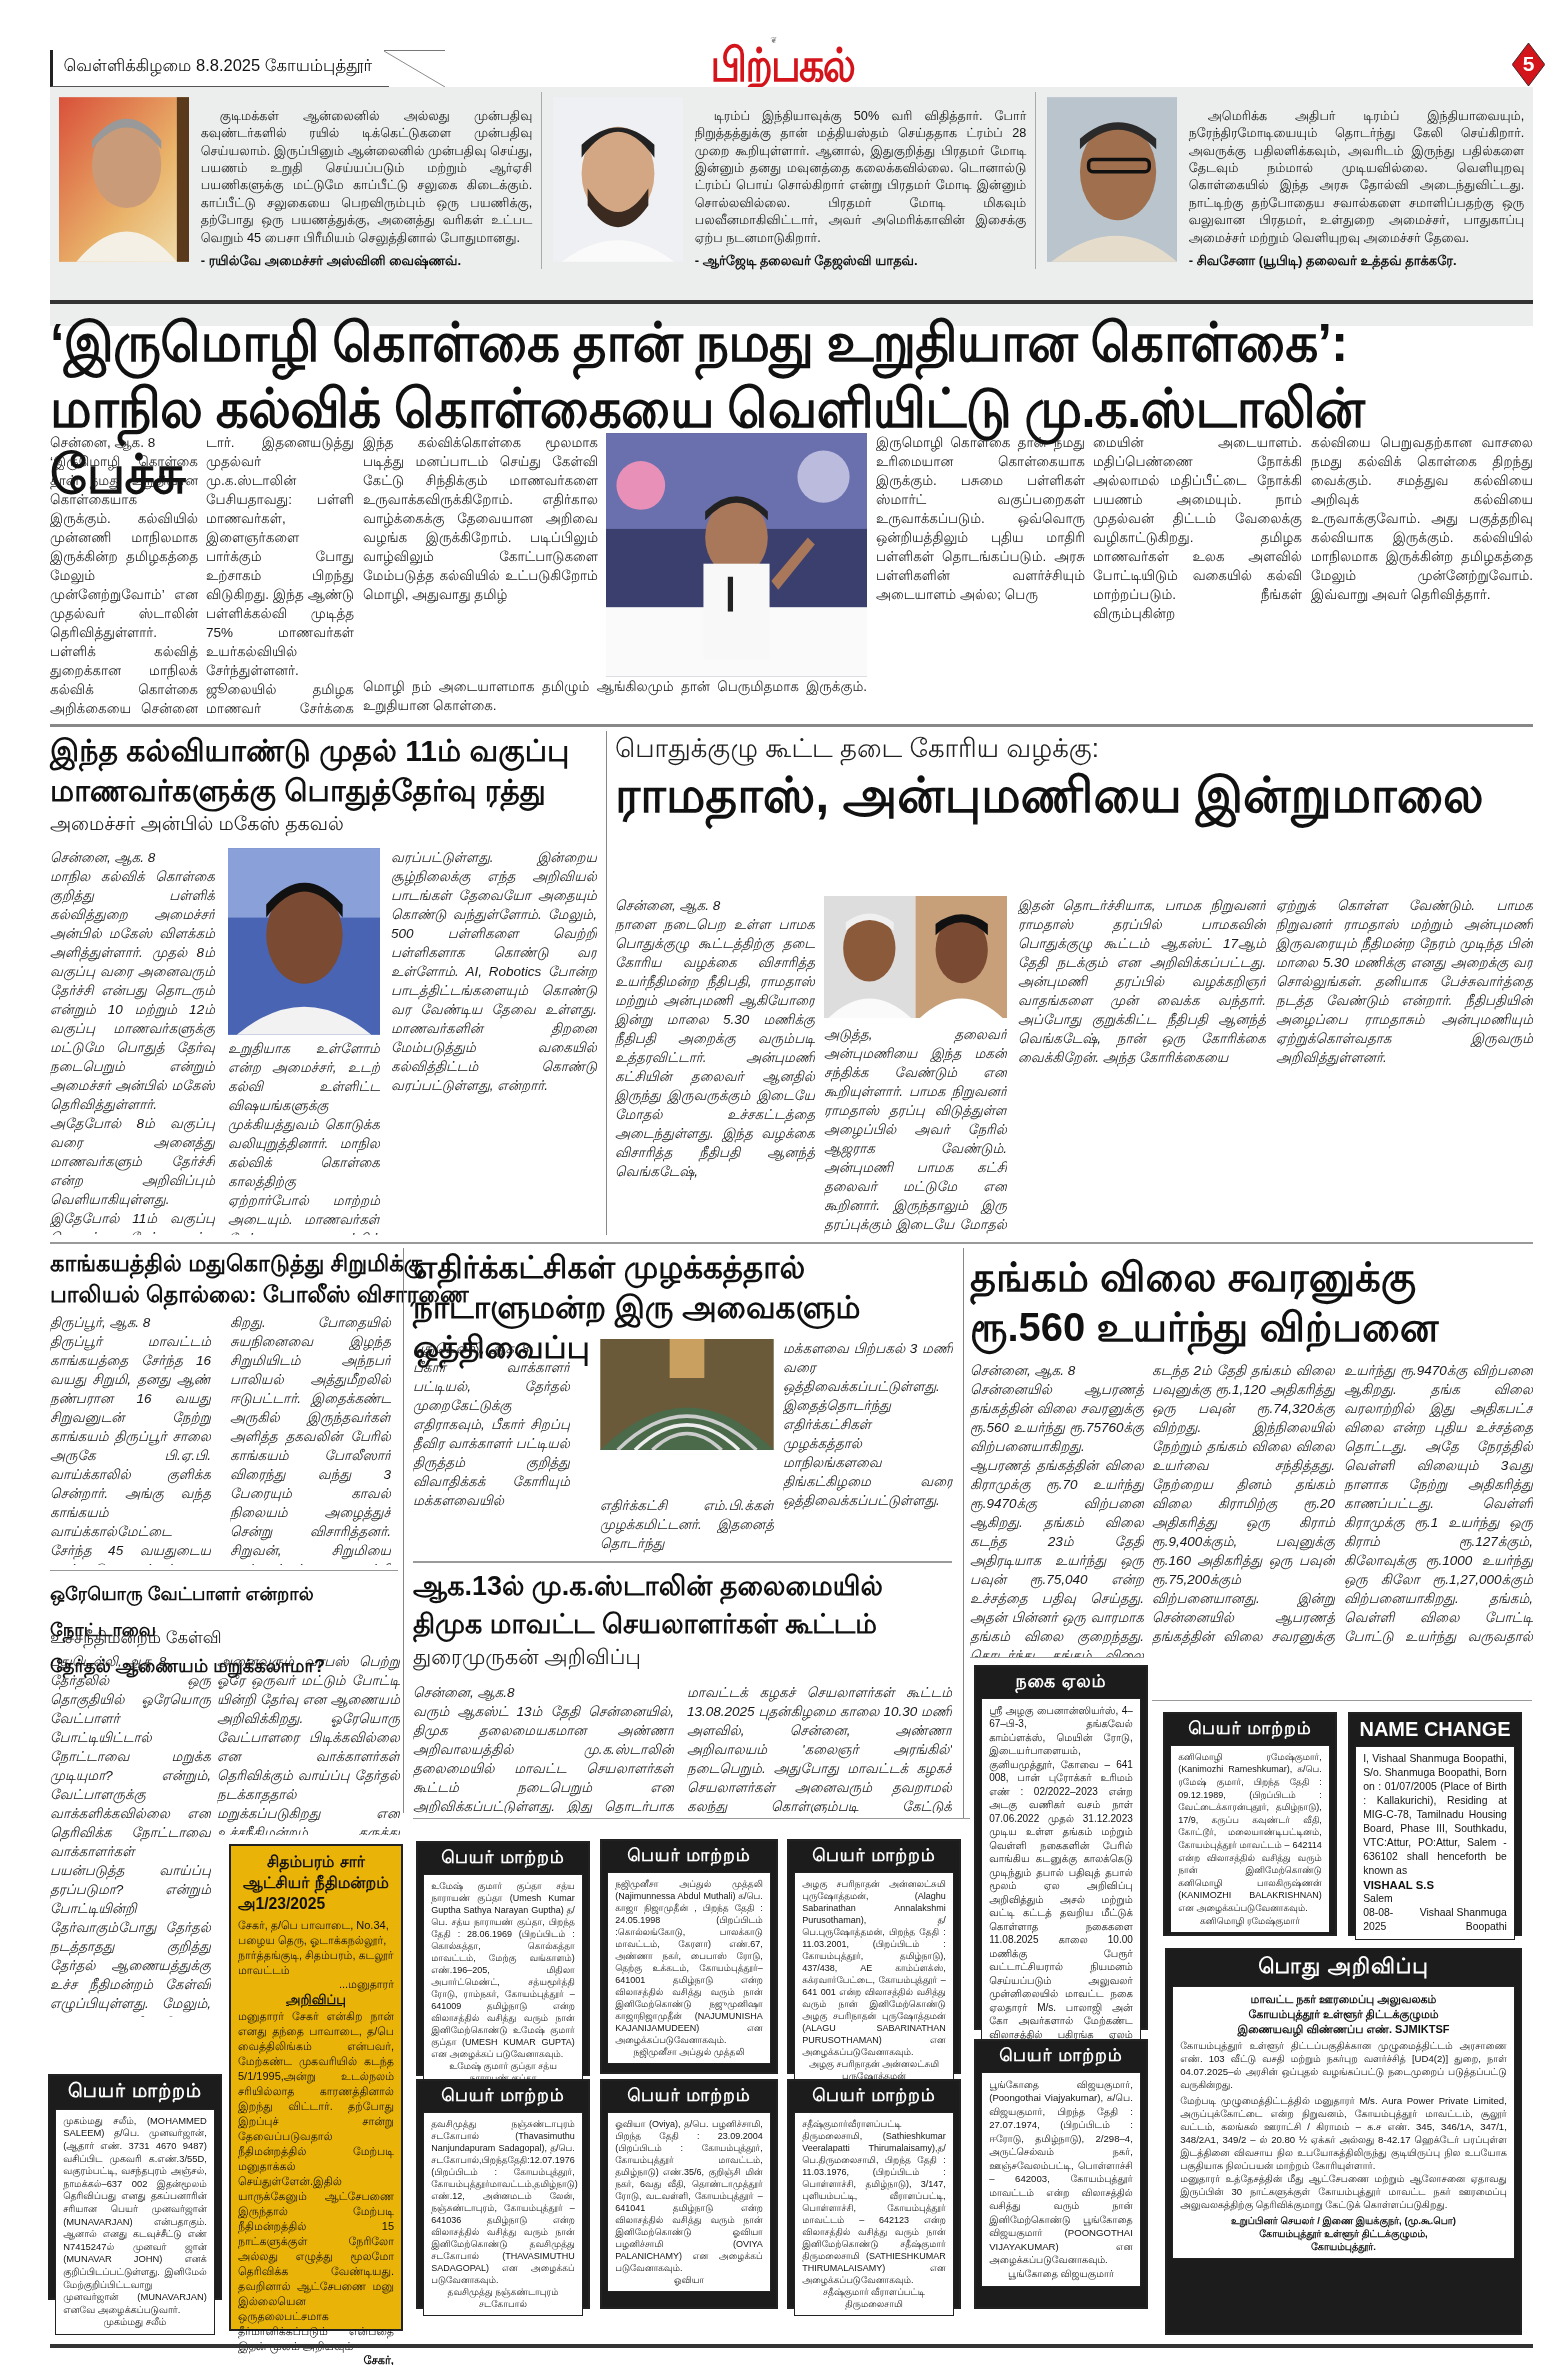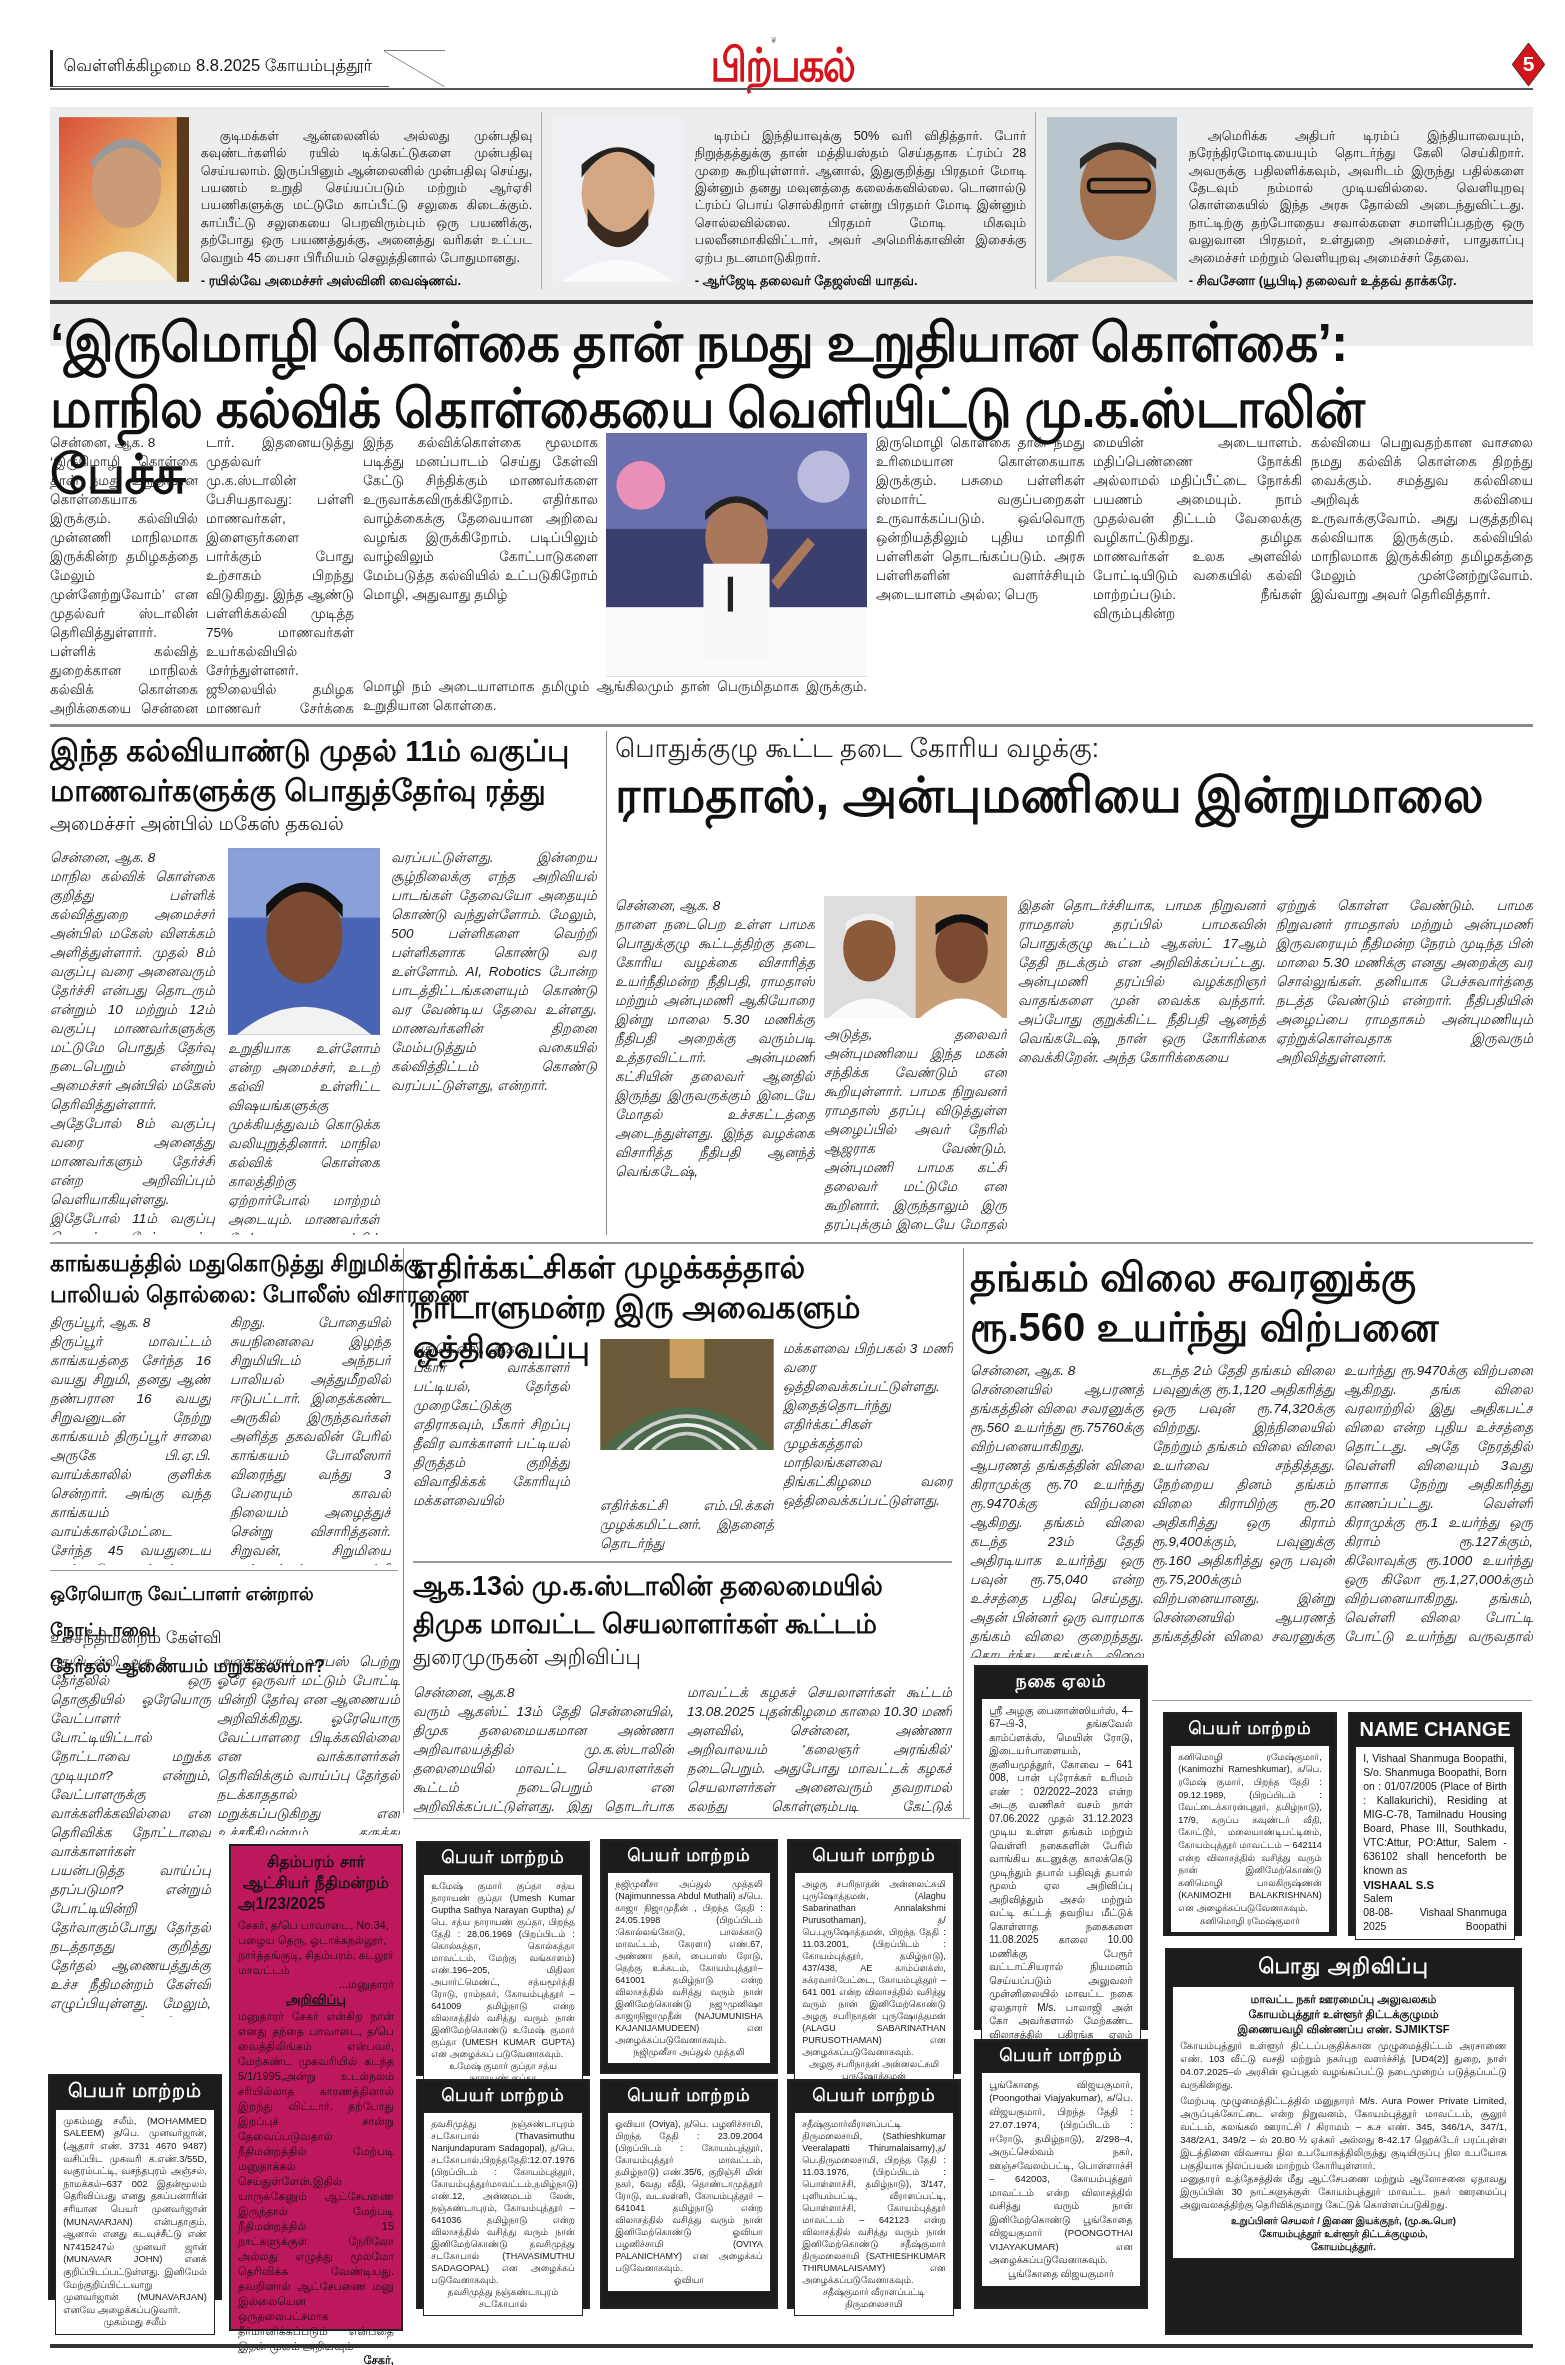--- a/index.html
+++ b/index.html
@@ -13,37 +13,37 @@
   .hr { position: absolute; background: #555; }
   .vr { position: absolute; background: #888; width: 0.9px; }
   
   .date-box { left: 50px; top: 50px; width: 339px; height: 37px; border-left: 3.5px solid #222; border-bottom: 1.7px solid #555; padding: 6px 10.4px; font-family: "Liberation Sans", sans-serif; font-size: 16.5px; }
   .date-slant { left: 384px; top: 50px; width: 61px; height: 37px; border-top: 0.9px solid #777; }
   .logo { left: 678px; top: 43px; width: 209px; text-align: center; color: #d4141b; font-family: "Liberation Sans", sans-serif; font-weight: bold; font-size: 40px; letter-spacing: -1.7px; transform: scaleY(1.15); }
   .logo-emblem { left: 761px; top: 35px; width: 26px; text-align: center; font-size: 8.7px; color: #888; }
   .page-num { left: 1512px; top: 43px; width: 33px; height: 43px; }
   .mast-rule { left: 50px; top: 88px; width: 1483px; height: 1.7px; background: #555; }
   
-  .quote-band { left: 50px; top: 107px; width: 1483px; height: 239px; background: #eceeed; }
+  .quote-band { left: 50px; top: 87px; width: 1483px; height: 239px; background: #eceeed; }
   .quote-card { position: absolute; top: 0; height: 187px; display: flex; padding: 10.4px 8.7px; gap: 12px; }
   .quote-photo { width: 130px; height: 165px; flex: none; }
   .quote-text { flex: 1; font-family: "Liberation Sans", sans-serif; font-size: 12.7px; line-height: 17.4px; text-align: justify; padding-top: 10.4px; }
   .quote-text .q { text-indent: 19px; display: block; }
   .quote-text .by { display: block; font-weight: bold; margin-top: 5.2px; font-size: 13px; }
   .band-rule { left: 50px; top: 300px; width: 1483px; height: 3.5px; background: #333; }
   
   .main-head { left: 50px; top: 309px; width: 1483px; font-family: "Liberation Sans", sans-serif; font-weight: bold; font-size: 54px; line-height: 66px; color: #111; letter-spacing: -0.9px; transform: scaleX(0.96); transform-origin: left; }
   
   .col { position: absolute; }
   .dateline { display: block; }
   .subhead-lt { font-family: "Liberation Sans", sans-serif; font-size: 19px; color: #222; }
   .head-b { font-family: "Liberation Sans", sans-serif; font-weight: bold; color: #111; }
   .photo { position: absolute; overflow: hidden; }
   
-  .ad { position: absolute; border: 2.6px solid #222; background: #be185d; }
+  .ad { position: absolute; border: 2.6px solid #222; background: #eab308; }
   .ad-title { background: #1c1c1c; color: #fff; text-align: center; font-family: "Liberation Sans", sans-serif; font-weight: bold; font-size: 22.6px; padding: 3.5px 0 5.2px; letter-spacing: 0.9px; }
   .ad-body { border: 1.7px solid #222; margin: 0 5.2px 5.2px; padding: 5.2px 7px; font-family: "Liberation Sans", sans-serif; font-size: 11px; line-height: 15px; text-align: justify; background: #fff; }
   .ad-body b { font-weight: bold; }
   .ad-sign { display: block; text-align: center; }
   .ad-outer-dark { background: #1c1c1c; padding: 0 0 5.2px; }
 </style>
 </head>
 <body>
 
 <div class="abs date-box">வெள்ளிக்கிழமை 8.8.2025 கோயம்புத்தூர்</div>

